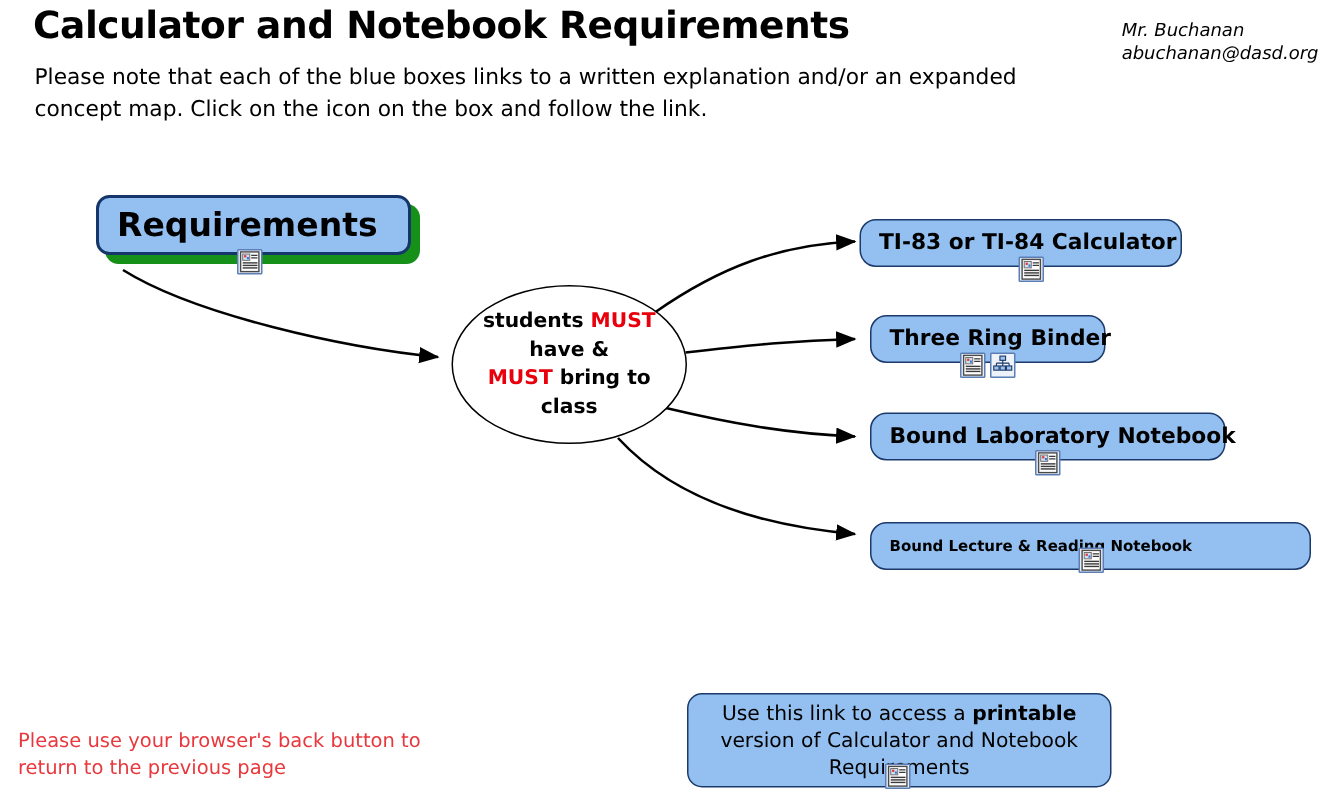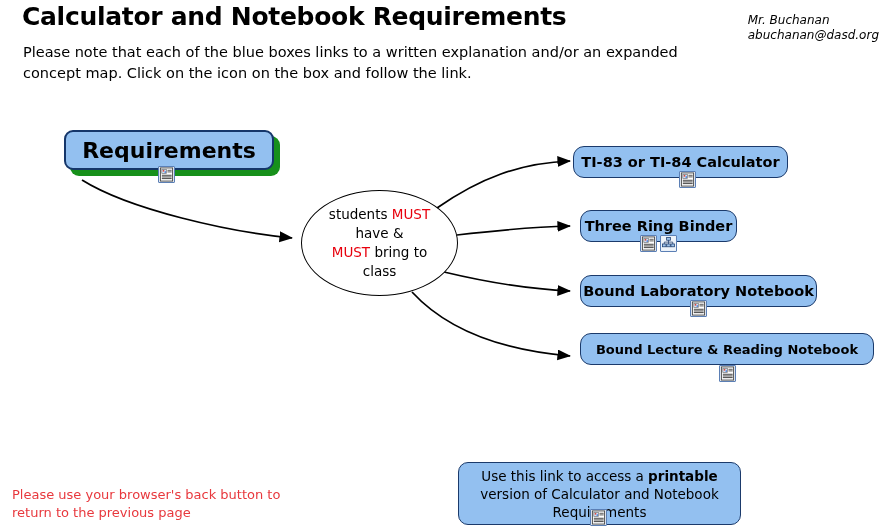--- a/index.html
+++ b/index.html
@@ -28,58 +28,58 @@
 
   
   #arrows{position:absolute;left:0;top:0;width:887px;height:530px;pointer-events:none;}
 
   
   .node{
     position:absolute;box-sizing:border-box;
     background:#93c0f0;
     border:1.4px solid #1b3a6b;
     border-radius:11px;
-    display:flex;align-items:center;justify-content:center;
+    display:flex;align-items:center;
     font-weight:bold;
     color:#000;
   }
   .node .label{pointer-events:none;padding:0 12px;text-align:center;white-space:nowrap;}
 
   
   .node-root{
     left:64px;top:130px;width:210px;height:40px;
     border-radius:9px;
     font-size:22px;
     border:2px solid #15366a;
     box-shadow:6px 6px 0 0 #17901a;
   }
 
   
   .node-r1{left:573px;top:146px;width:215px;height:32px;font-size:14.5px;}
   .node-r2{left:580px;top:210px;width:157px;height:32px;font-size:14.5px;}
   .node-r3{left:580px;top:275px;width:237px;height:32px;font-size:14.5px;}
-  .node-r4{left:580px;top:333px;width:294px;height:32px;font-size:13px;}
+  .node-r4{left:580px;top:348px;width:294px;height:32px;font-size:10px;}
 
   
   .node-note{
     left:458px;top:462px;width:283px;height:63px;
     border-radius:10px;font-weight:normal;
     font-size:13.5px;line-height:18px;
   }
   .node-note .label{white-space:normal;line-height:18px;text-align:center;}
   .node-note b{font-weight:bold;}
 
   
   .ellipse-node{
     position:absolute;left:301px;top:190px;width:155px;height:104px;
     border:1.7px solid #000;border-radius:50%;
     background:#fff;
     display:flex;align-items:center;justify-content:center;
     text-align:center;
-    font-size:13.5px;font-weight:normal;line-height:19px;
+    font-size:13.5px;font-weight:bold;line-height:19px;
   }
   .ellipse-node .must{color:#e8000d;}
 
   
   .icons{position:absolute;display:flex;gap:3px;}
   .ic{
     width:17px;height:17px;
     border:1px solid #5b7fb5;
     background:#e8eef7;
     box-sizing:border-box;

